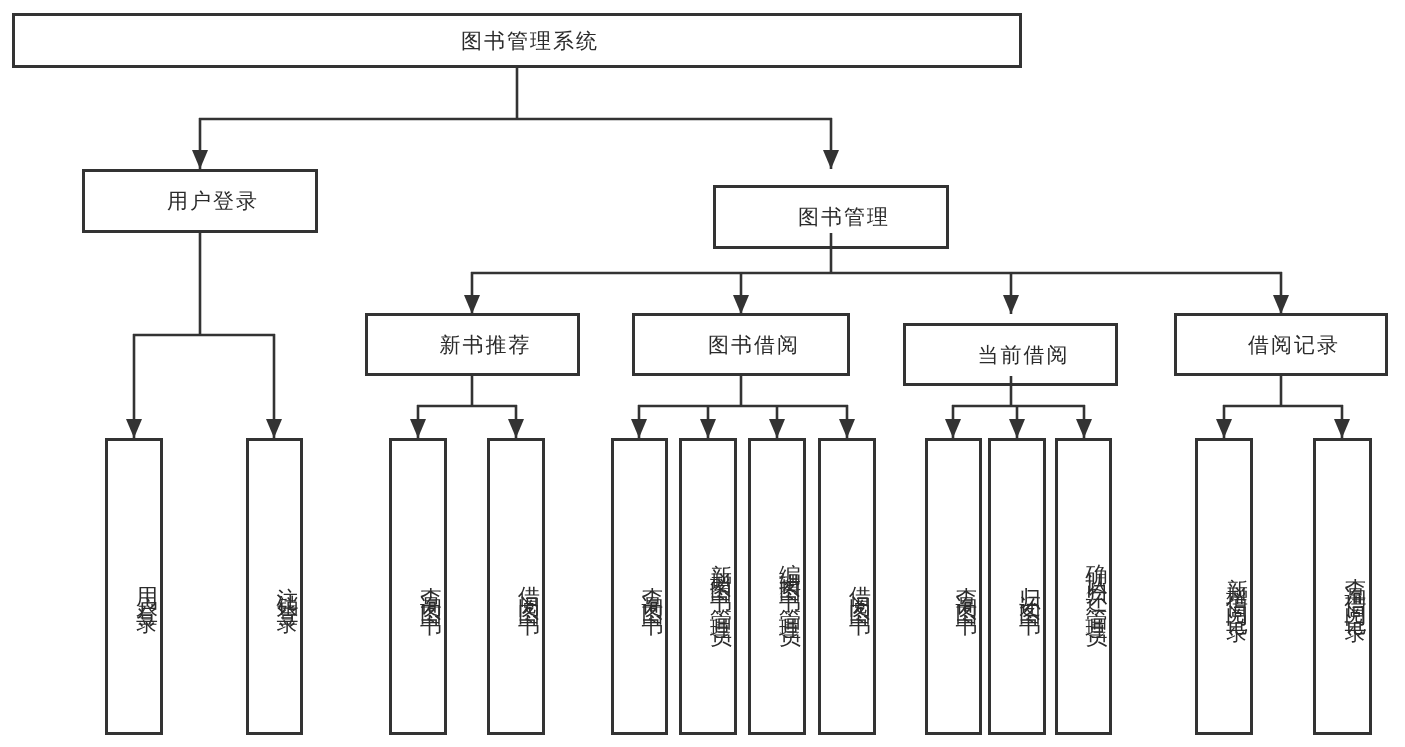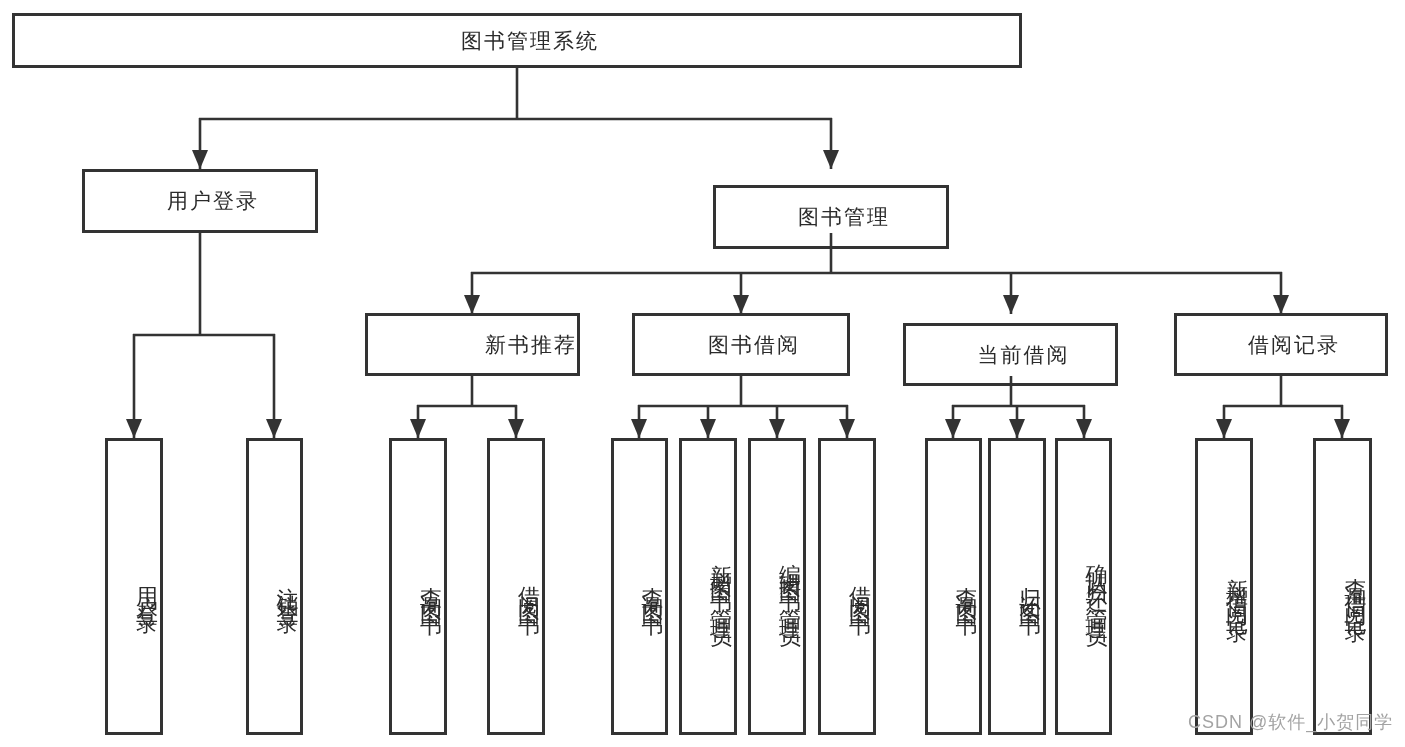--- a/index.html
+++ b/index.html
@@ -98,21 +98,21 @@
     <span class="hlabel">图书管理系统</span>
   </div>
 
   <div class="box" style="left:82px;top:169px;width:236px;height:64px;">
     <span class="hlabel">用户登录</span>
   </div>
   <div class="box" style="left:713px;top:185px;width:236px;height:64px;">
     <span class="hlabel">图书管理</span>
   </div>
 
-  <div class="box" style="left:365px;top:313px;width:215px;height:63px;justify-content:flex-end;">
+  <div class="box" style="left:365px;top:313px;width:215px;height:63px;">
     <span class="hlabel">新书推荐</span>
   </div>
   <div class="box" style="left:632px;top:313px;width:218px;height:63px;">
     <span class="hlabel">图书借阅</span>
   </div>
   <div class="box" style="left:903px;top:313px;width:215px;height:63px;margin-top:10px;">
     <span class="hlabel">当前借阅</span>
   </div>
   <div class="box" style="left:1174px;top:313px;width:214px;height:63px;">
     <span class="hlabel">借阅记录</span>
@@ -155,15 +155,14 @@
     <span class="vlabel">确认归还（管理员）</span>
   </div>
 
   <div class="box leaf" style="left:1195px;top:438px;width:58px;height:297px;">
     <span class="vlabel">新增借阅记录</span>
   </div>
   <div class="box leaf" style="left:1313px;top:438px;width:59px;height:297px;">
     <span class="vlabel">查询借阅记录</span>
   </div>
 
-  <div class="watermark">CSDN @软件_小贺同学</div>
 
 </div>
 
 </body></html>

